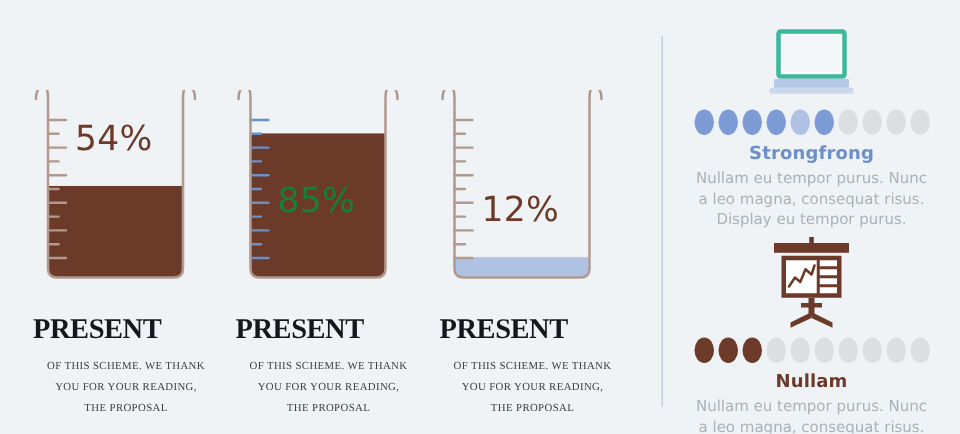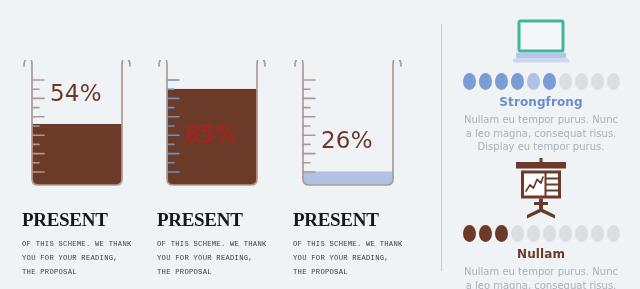--- a/index.html
+++ b/index.html
@@ -81,26 +81,27 @@
     font-family: Liberation Serif, serif;
     font-weight: bold;
     font-size: 19px;
     letter-spacing: -0.3px;
     color: #14181c;
     line-height: 1;
   }
 
   .present-body {
     margin-top: 8px;
-    font-family: Liberation Mono, monospace;
+    font-family: Liberation Serif, serif;
     font-size: 7.2px;
     letter-spacing: .25px;
     color: #3b4044;
     line-height: 1.95;
     text-transform: uppercase;
+    text-align: center;
   }
   .present-body div { white-space: nowrap; }
 
   
   .divider {
     position: absolute;
     left: 441px;
     top: 24px;
     width: 1px;
     height: 247px;
@@ -256,21 +257,21 @@
                Q 10 -2 10 5
                L 10 119
                Q 10 125 16 125
                L 94 125
                Q 100 125 100 119
                L 100 5
                Q 100 -2 103 -2
                Q 108 -2 108 6" fill="none" stroke="#b09a90" stroke-width="1.7" stroke-linecap="round" stroke-linejoin="round"></path>
     </svg>
           </div>
-          <div class="pct-label" style="color: #b91c1c; left: 40px; top: 120.975px;">85%</div>
+          <div class="pct-label" style="color: #15803d; left: 40px; top: 120.975px;">85%</div>
           <div class="present-block">
             <div class="present-title">PRESENT</div>
             <div class="present-body">
               <div>OF THIS SCHEME. WE THANK</div>
               <div>YOU FOR YOUR READING,</div>
               <div>THE PROPOSAL</div>
             </div>
           </div>
         </div>
         <div class="beaker-col c2">
@@ -306,21 +307,21 @@
                Q 10 -2 10 5
                L 10 119
                Q 10 125 16 125
                L 94 125
                Q 100 125 100 119
                L 100 5
                Q 100 -2 103 -2
                Q 108 -2 108 6" fill="none" stroke="#b09a90" stroke-width="1.7" stroke-linecap="round" stroke-linejoin="round"></path>
     </svg>
           </div>
-          <div class="pct-label" style="color: rgb(107, 58, 40); left: 40px; top: 127.44px;">26%</div>
+          <div class="pct-label" style="color: rgb(107, 58, 40); left: 40px; top: 127.44px;">12%</div>
           <div class="present-block">
             <div class="present-title">PRESENT</div>
             <div class="present-body">
               <div>OF THIS SCHEME. WE THANK</div>
               <div>YOU FOR YOUR READING,</div>
               <div>THE PROPOSAL</div>
             </div>
           </div>
         </div>
       </div>

